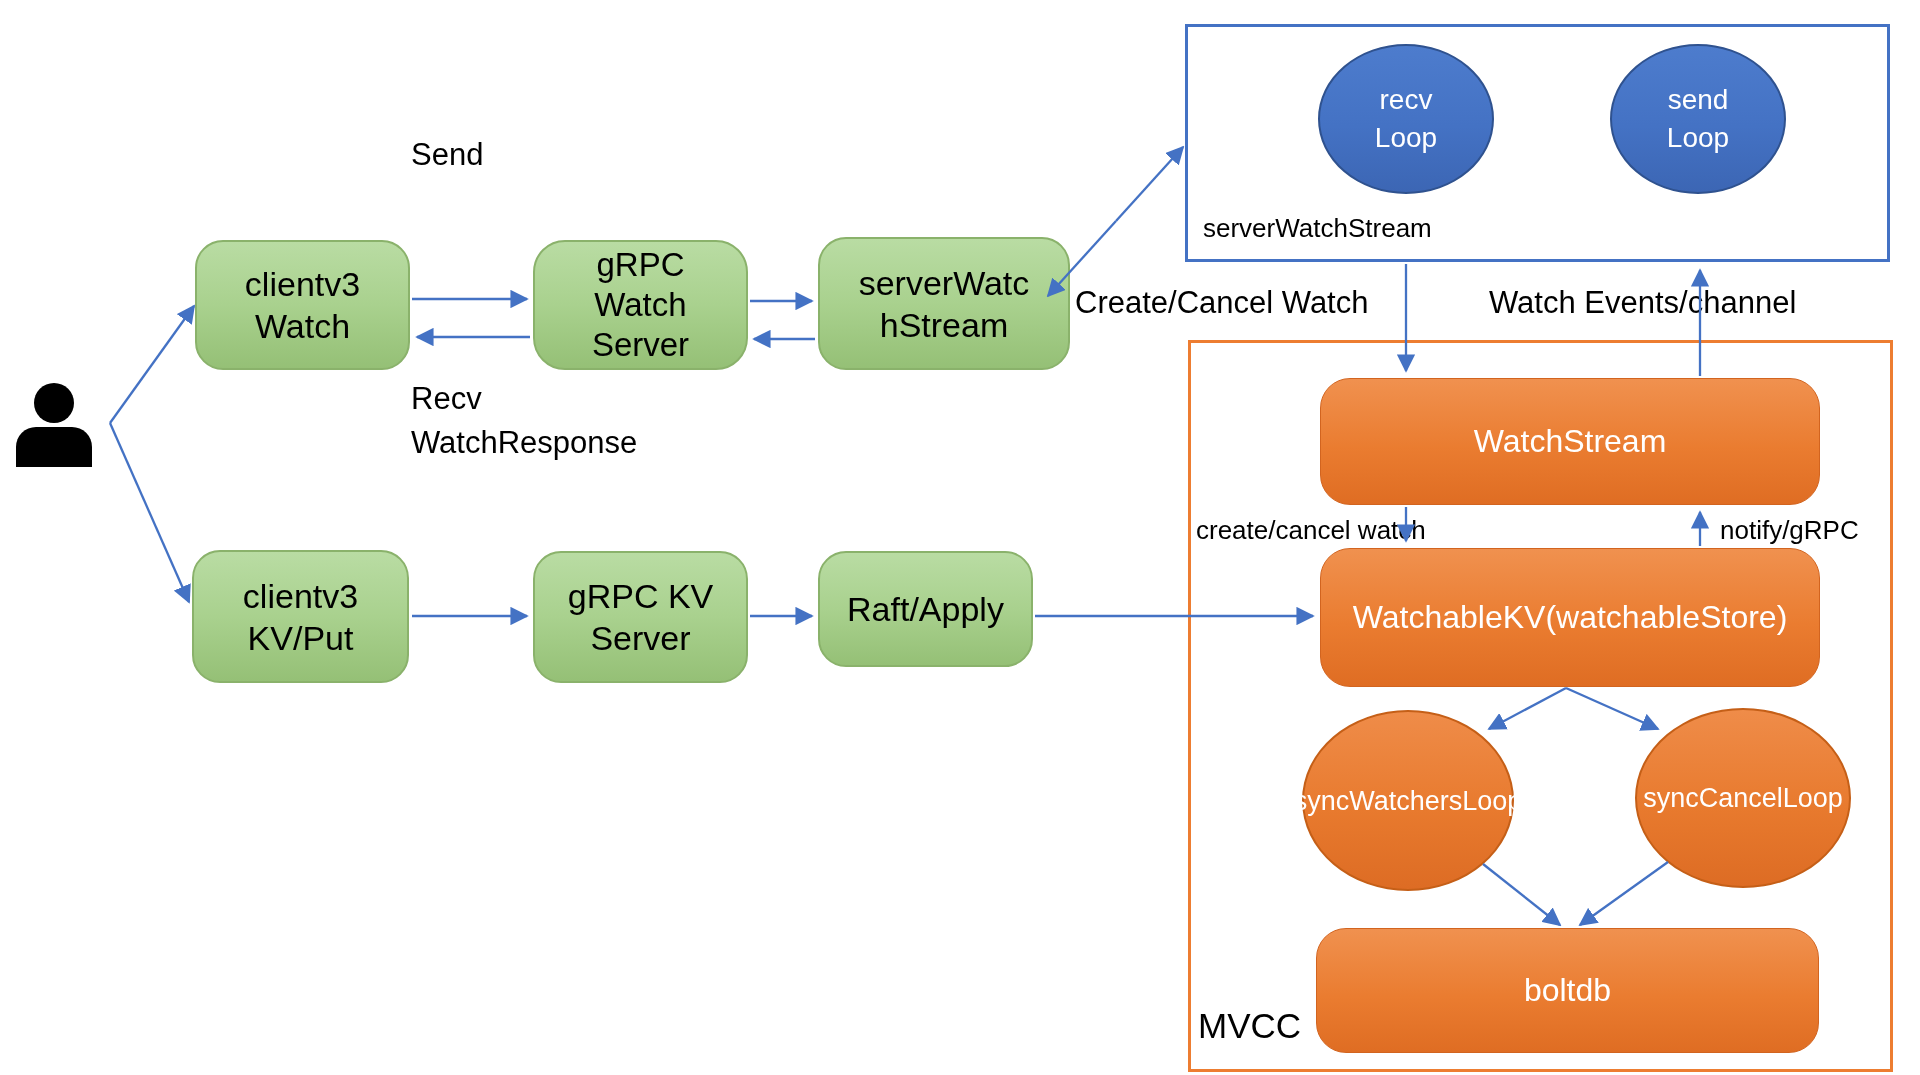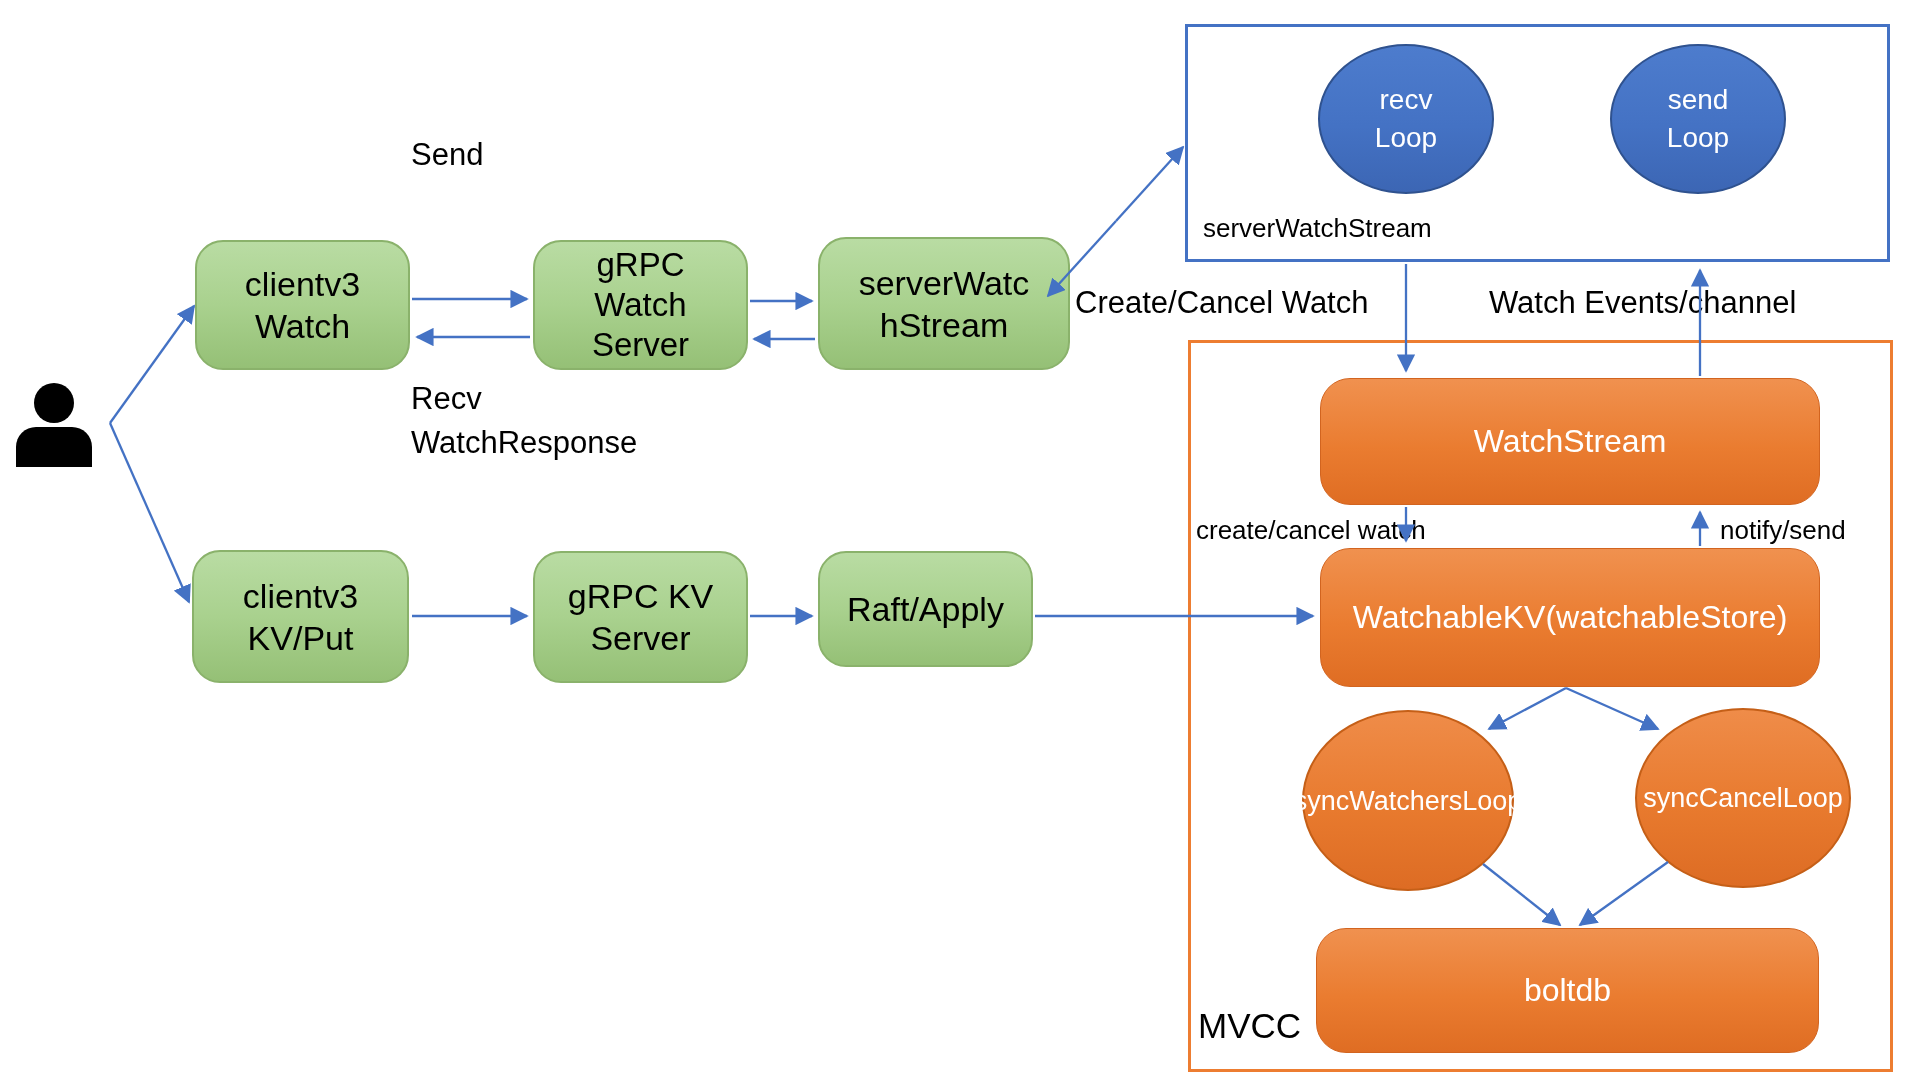--- a/index.html
+++ b/index.html
@@ -9,21 +9,21 @@
     font-family:"Liberation Sans", sans-serif; overflow:hidden;
   }
   
   .gbox {
     position:absolute;
     background:linear-gradient(180deg,#b9dca3 0%,#a9d18e 50%,#95c076 100%);
     border:2px solid #8ab26b; border-radius:28px;
     display:flex; flex-direction:column; align-items:center; justify-content:center;
     color:#000; font-size:34px; line-height:42px; text-align:center;
   }
-  .gbox.three { font-size:33px; line-height:40px; }
+  .gbox.three { font-size:33px; line-height:40px;border-radius:32px; }
   
   .blue-container {
     position:absolute; left:1185px; top:24px; width:705px; height:238px;
     border:3px solid #4472c4; background:#ffffff;
   }
   .orange-container {
     position:absolute; left:1188px; top:340px; width:705px; height:732px;
     border:3px solid #ed7d31; background:#ffffff;
   }
   
@@ -153,21 +153,21 @@
     <span class="ln">Recv</span>
     <span class="ln">WatchResponse</span>
   </div>
 
   <div class="lbl" style="left:1075px; top:281px;">Create/Cancel Watch</div>
 
   <div class="lbl" style="left:1489px; top:281px;">Watch Events/channel</div>
 
   <div class="lbl lbl-sm" style="left:1196px; top:508px;">create/cancel watch</div>
 
-  <div class="lbl lbl-sm" style="left:1720px; top:508px;">notify/send</div>
+  <div class="lbl lbl-sm" style="left:1720px; top:508px;">notify/gRPC</div>
 
   <svg class="arrows" viewBox="0 0 1920 1075">
     <defs>
       <marker id="arr" viewBox="0 0 10 10" refX="9" refY="5" markerWidth="8" markerHeight="8" orient="auto-start-reverse">
         <path d="M0,0 L10,5 L0,10 Z" fill="#4472c4"></path>
       </marker>
     </defs>
     <g stroke="#4472c4" stroke-width="2.3" fill="none">
       <path d="M110,423 L194,306" marker-end="url(#arr)"></path>
       <path d="M110,423 L189,602" marker-end="url(#arr)"></path>

